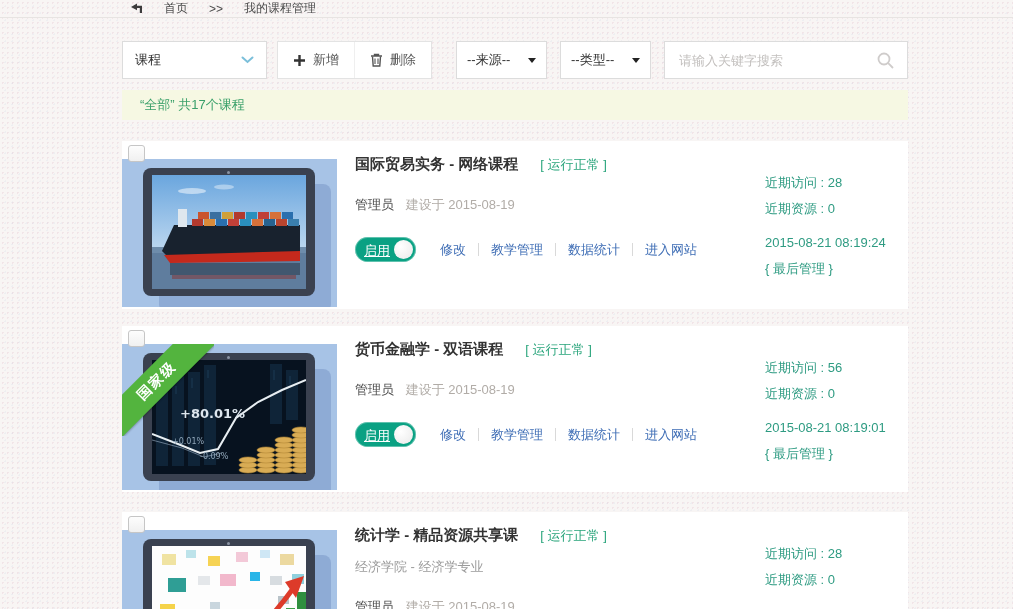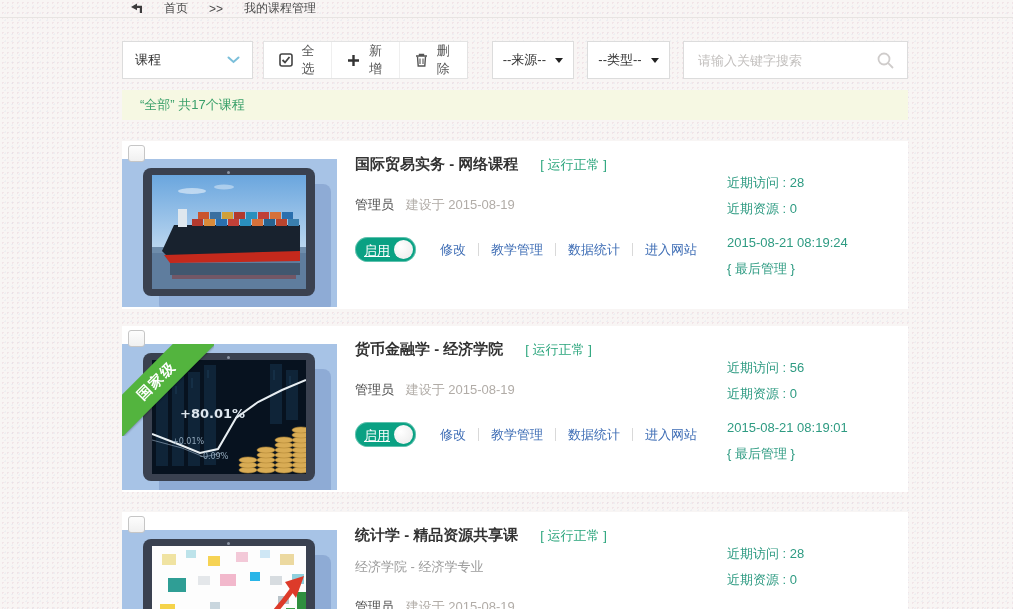--- a/index.html
+++ b/index.html
@@ -63,21 +63,21 @@
   .cbuilt{color:#b1aca7;margin-left:8px;}
   .actrow{margin-top:23px;display:flex;align-items:center;}
   .toggle{width:61px;height:25px;border-radius:13px;background:#0aa183;position:relative;cursor:pointer;
     box-shadow:inset 0 0 0 1px rgba(255,255,255,.35);}
   .toggle .tlabel{position:absolute;left:9px;top:5px;font-size:13px;color:#fff;text-decoration:underline;}
   .toggle .knob{position:absolute;right:3px;top:3px;width:19px;height:19px;border-radius:50%;
     background:radial-gradient(circle at 35% 35%,#ffffff,#e9e9e9);}
   .lnk{font-size:13px;color:#3e6db5;cursor:pointer;text-decoration:none;}
   .actrow .lnk:first-of-type{margin-left:24px;}
   .vsep{width:1px;height:13px;background:#d9d9d9;margin:0 12px;}
-  .card-stats{position:absolute;left:605px;top:34px;font-size:13px;color:#2e9b82;}
+  .card-stats{position:absolute;left:643px;top:34px;font-size:13px;color:#2e9b82;}
   .stat{line-height:16px;margin-bottom:10px;}
   .stat.time{margin-top:18px;}
   .stat.lastlbl{cursor:pointer;}
   .icon{flex:0 0 auto;display:inline-flex;}
 </style>
 </head>
 <body>
 
 <div class="crumbbar">
   <span class="ret icon">
@@ -95,29 +95,20 @@
   <div class="toolbar">
     <div class="tbox sel-course">
       <span>课程</span>
       <span class="icon">
         <svg width="13" height="8" viewBox="0 0 13 8">
             <path d="M1.5 1.5 L6.5 6 L11.5 1.5" fill="none" stroke="#7bbfda" stroke-width="2" stroke-linecap="round"></path>
           </svg>
       </span>
     </div>
     <div class="btn-group">
-      <button class="gbtn">
-        <span class="icon">
-          <svg width="14" height="14" viewBox="0 0 14 14">
-              <rect x="1" y="1" width="12" height="12" rx="2" fill="none" stroke="#444" stroke-width="1.6"></rect>
-              <path d="M3.5 7 L6 9.5 L10.5 4" fill="none" stroke="#444" stroke-width="1.8"></path>
-            </svg>
-        </span>
-        <span>全选</span>
-      </button>
       <button class="gbtn">
         <span class="icon">
           <svg width="13" height="13" viewBox="0 0 13 13">
               <path d="M6.5 1 V12 M1 6.5 H12" stroke="#333" stroke-width="2.4"></path>
             </svg>
         </span>
         <span>新增</span>
       </button>
       <button class="gbtn">
         <span class="icon">
@@ -289,21 +280,21 @@
             </g>
           </svg>
         </div>
       </div>
       <div class="ribbon-wrap">
         <div class="ribbon">国家级</div>
       </div>
     </div>
     <div class="card-main">
       <div class="title-row">
-        <span class="ctitle">货币金融学 - 经济学院</span>
+        <span class="ctitle">货币金融学 - 双语课程</span>
         <span class="cstatus">[ 运行正常 ]</span>
       </div>
       <div class="cmeta">
         <span class="cowner">管理员</span>
         <span class="cbuilt">建设于 2015-08-19</span>
       </div>
       <div class="actrow">
         <div class="toggle">
           <span class="tlabel">启用</span>
           <span class="knob"></span>

